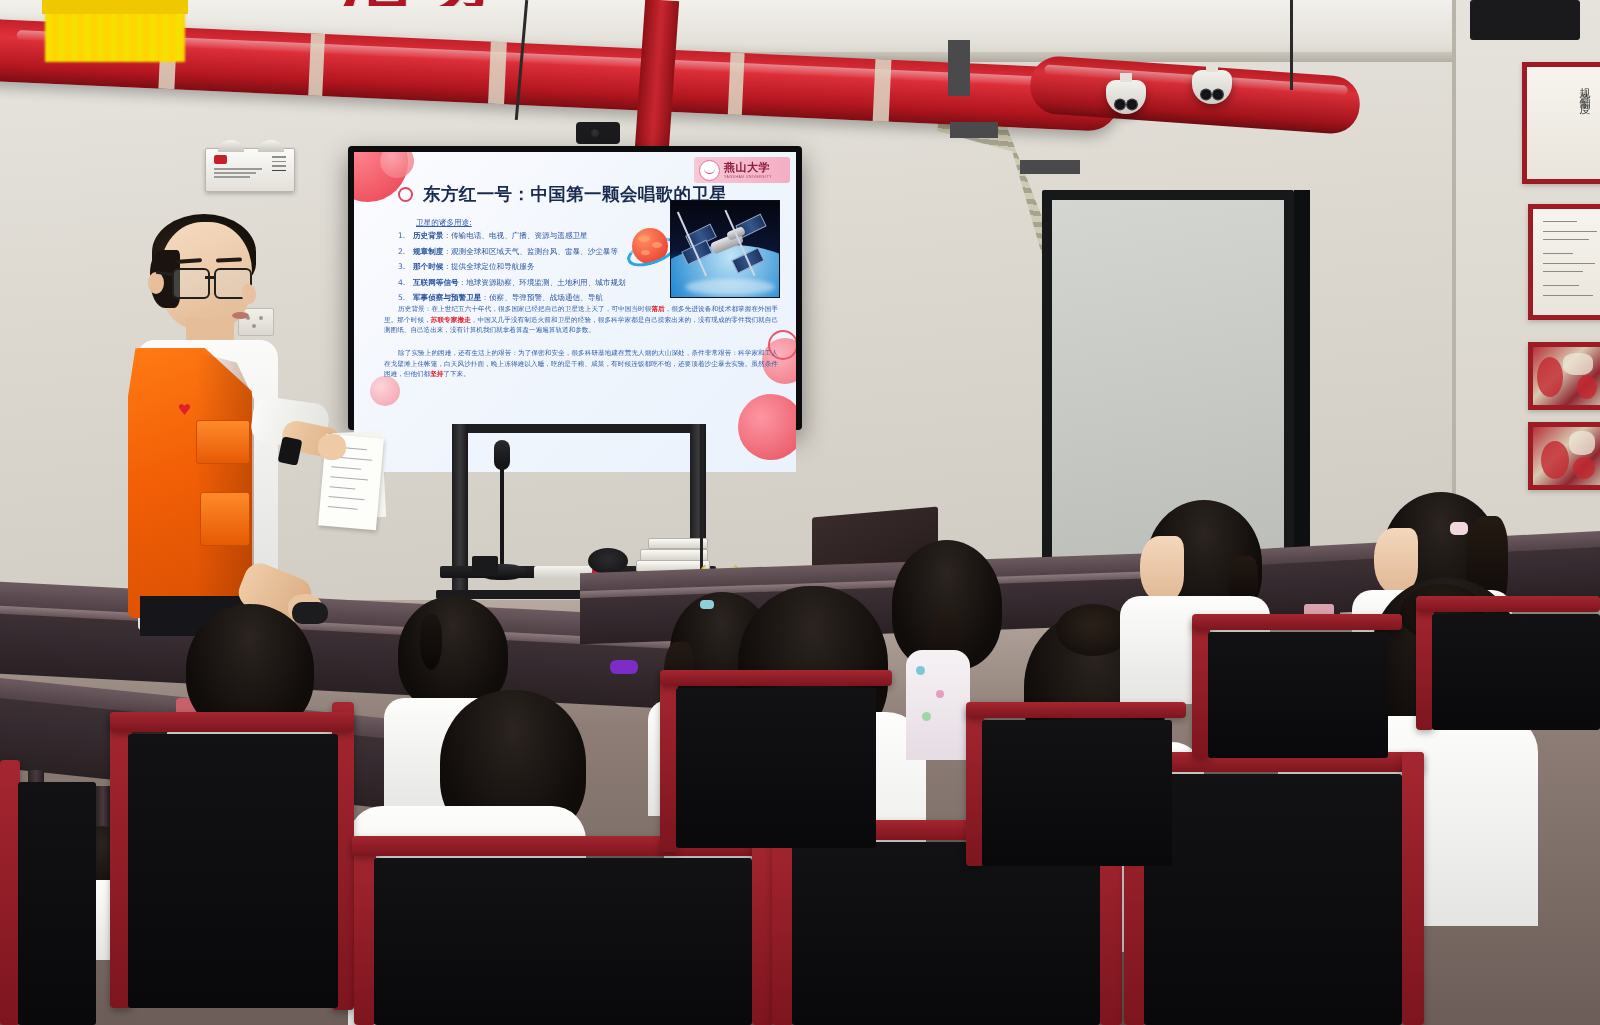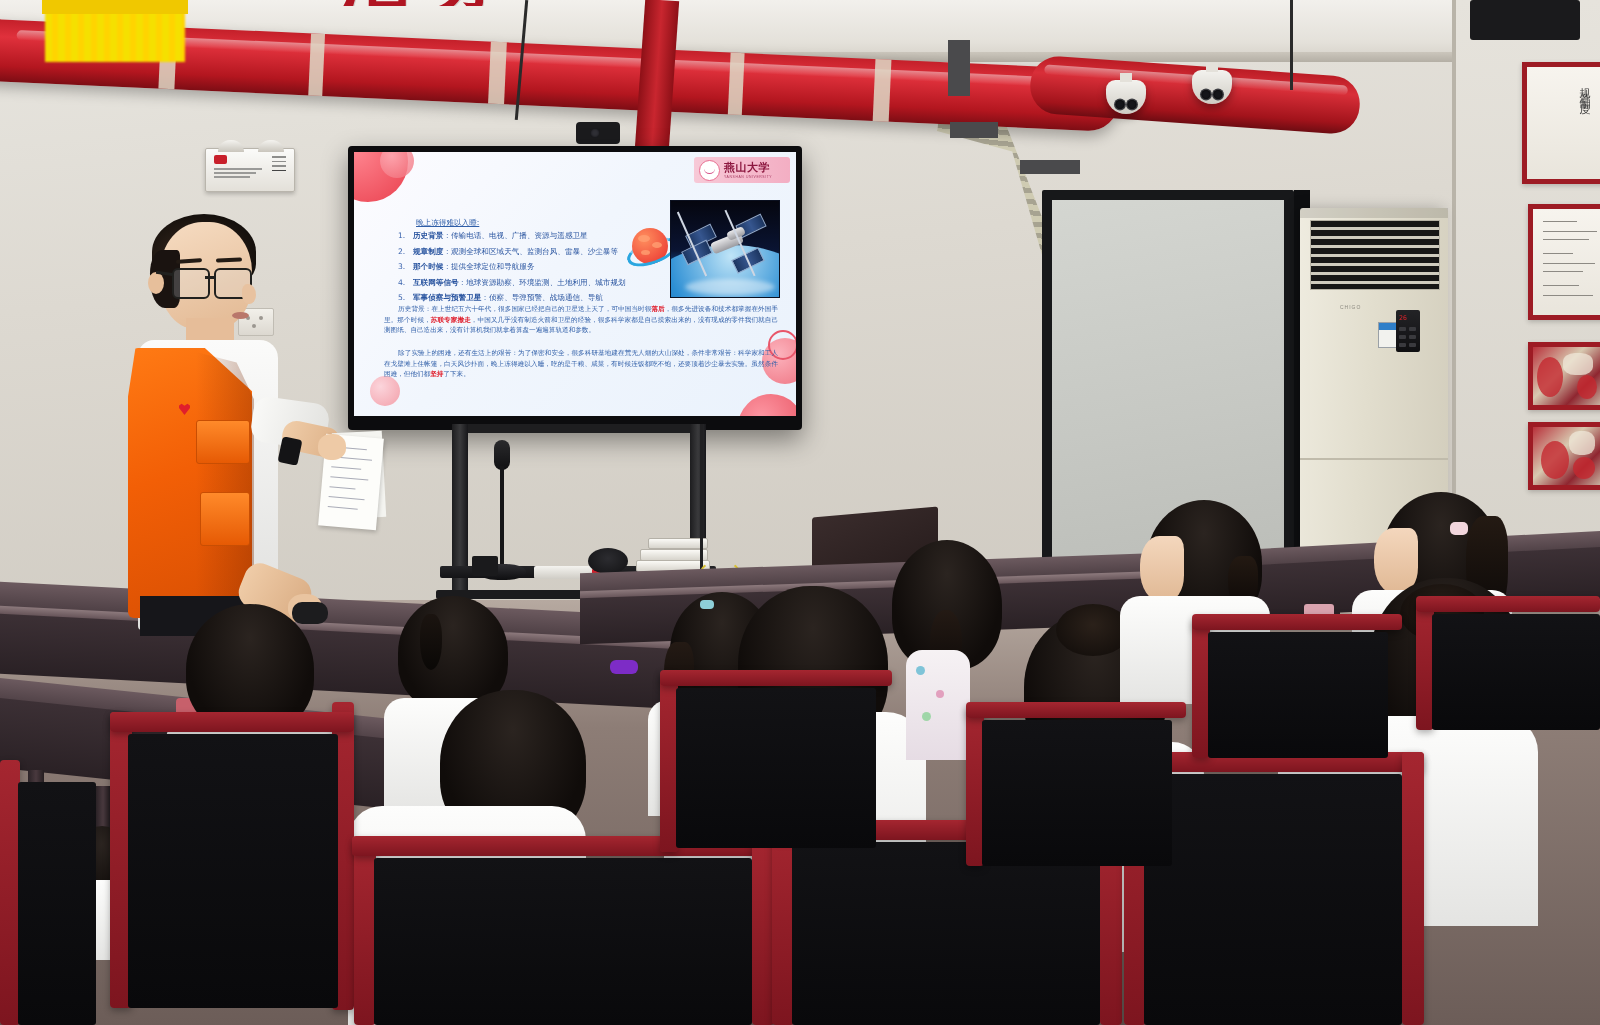--- a/index.html
+++ b/index.html
@@ -85,21 +85,21 @@
 
   
   #socket{left:238px;top:308px;width:34px;height:26px;
         background:linear-gradient(180deg,#f2f0ea,#dcd8d0);border:1px solid #c0bcb3;border-radius:2px;}
   .sockHole{position:absolute;width:4px;height:4px;border-radius:50%;background:#9b9790;}
 
   
   #tvWrap{left:348px;top:146px;width:454px;height:284px;}
   #tvBezel{left:0;top:0;width:454px;height:284px;background:#0c0c0e;border-radius:4px;
         box-shadow:0 10px 26px rgba(0,0,0,.42);}
-  #tvScreen{left:6px;top:6px;width:442px;height:264px;background:#c2410c;overflow:hidden;}
+  #tvScreen{left:6px;top:6px;width:442px;height:320px;background:#c2410c;overflow:hidden;}
   #tvBrand{left:50%;bottom:2px;transform:translateX(-50%);font-size:5px;color:#555;}
   #tvStandL{left:452px;top:424px;width:16px;height:182px;
         background:linear-gradient(90deg,#1d1d1f,#3a3a3c,#17171a);}
   #tvStandR{left:690px;top:424px;width:16px;height:180px;
         background:linear-gradient(90deg,#1d1d1f,#3a3a3c,#17171a);}
   #tvShelf{left:440px;top:566px;width:276px;height:12px;
         background:linear-gradient(180deg,#242427,#141416);border-radius:2px;}
   #tvShelfBase{left:436px;top:590px;width:286px;height:9px;background:#1b1b1d;border-radius:2px;}
   #tvCrossbar{left:452px;top:424px;width:254px;height:9px;background:#1e1e20;}
 
@@ -375,36 +375,20 @@
   <div class="abs" id="socket">
     <div class="sockHole" style="left:7px;top:7px;"></div>
     <div class="sockHole" style="left:20px;top:7px;"></div>
     <div class="sockHole" style="left:13px;top:15px;"></div>
   </div>
 
   <div class="abs" id="doorFrame"></div>
   <div class="abs" id="doorGlass"></div>
   <div class="abs" id="doorSide"></div>
 
-  <div class="abs" id="acUnit">
-    <div class="abs" id="acTopShadow"></div>
-    <div class="abs" id="acLouvers"></div>
-    <div class="abs" id="acBrand">CHIGO</div>
-    <div class="abs" id="acLabel"></div>
-    <div class="abs" id="acPanel">
-      <div class="abs" id="acDigits">26</div>
-      <div class="acBtn" style="left:3px;top:17px;"></div>
-      <div class="acBtn" style="left:13px;top:17px;"></div>
-      <div class="acBtn" style="left:3px;top:25px;"></div>
-      <div class="acBtn" style="left:13px;top:25px;"></div>
-      <div class="acBtn" style="left:3px;top:33px;"></div>
-      <div class="acBtn" style="left:13px;top:33px;"></div>
-    </div>
-    <div class="abs" id="acSeam"></div>
-  </div>
 
   <div class="frame" style="left:1522px;top:62px;width:78px;height:112px;">
     <div class="frameInner"></div>
     <div class="frameVText">规章制度</div>
   </div>
   <div class="frame" style="left:1528px;top:204px;width:72px;height:106px;">
     <div class="frameInner"></div>
     <div class="docLine" style="left:10px;top:12px;width:34px;"></div>
     <div class="docLine" style="left:10px;top:22px;width:54px;"></div>
     <div class="docLine" style="left:10px;top:30px;width:46px;"></div>
@@ -446,22 +430,26 @@
         <div class="abs" id="blobRing"></div>
 
         <div class="abs" id="uniLogo">
           <div id="uniSeal"></div>
           <div style="display:flex;flex-direction:column;">
             <div id="uniName">燕山大学</div>
             <div id="uniEn">YANSHAN UNIVERSITY</div>
           </div>
         </div>
 
-
-        <div id="listHead">晚上冻得难以入睡:</div>
+        <div id="slideTitleRow">
+          <div id="titleBullet"></div>
+          <div id="slideTitle">东方红一号：中国第一颗会唱歌的卫星</div>
+        </div>
+
+        <div id="listHead">卫星的诸多用途:</div>
 
         <div id="listBox">
           <div class="listItem">
             <span class="liNum">1.</span>
             <span><span class="liBold">历史背景</span><span>：传输电话、电视、广播、资源与遥感卫星</span></span>
           </div>
           <div class="listItem">
             <span class="liNum">2.</span>
             <span><span class="liBold">规章制度</span><span>：观测全球和区域天气、监测台风、雷暴、沙尘暴等</span></span>
           </div>

